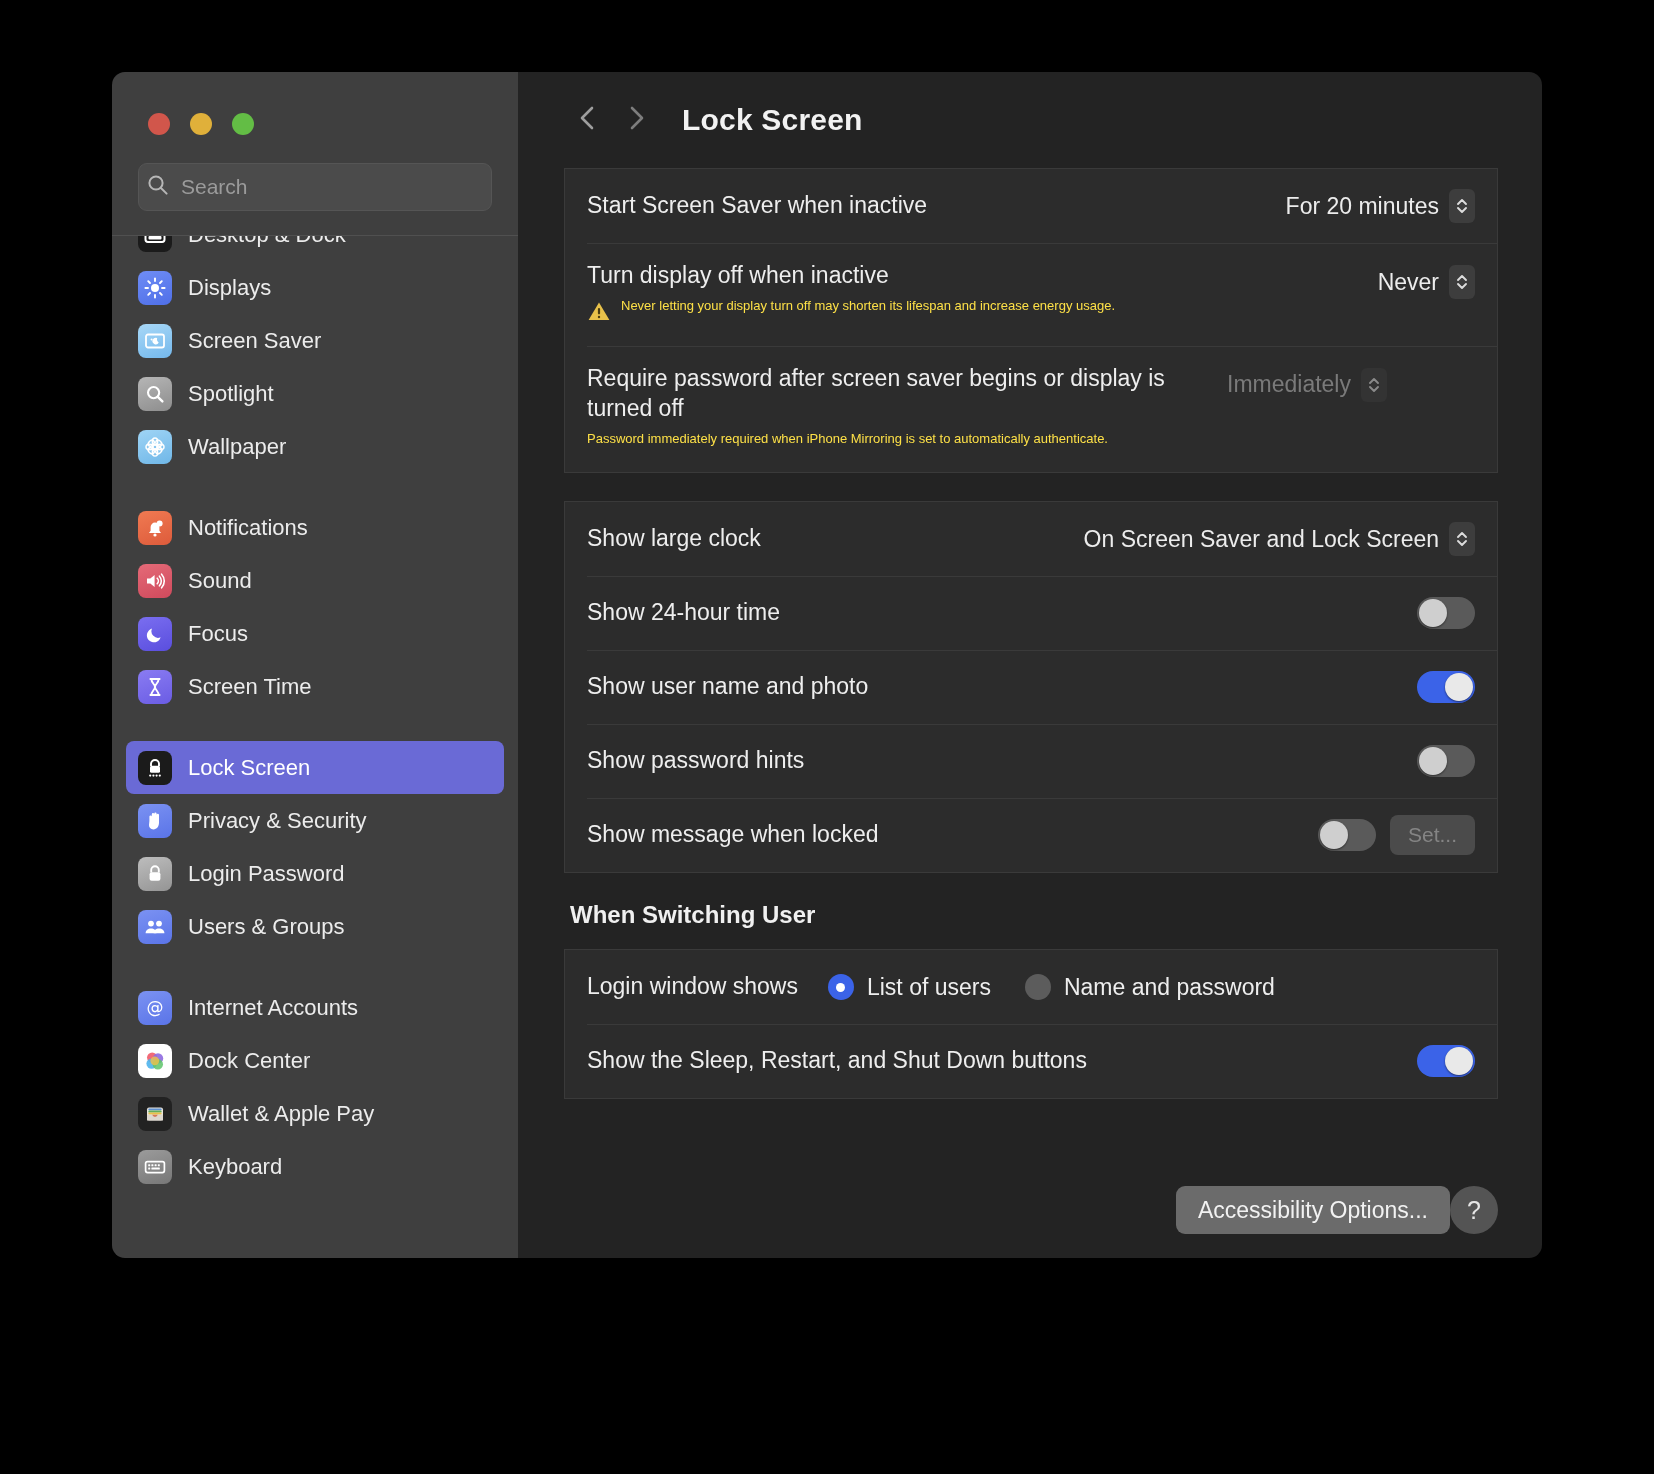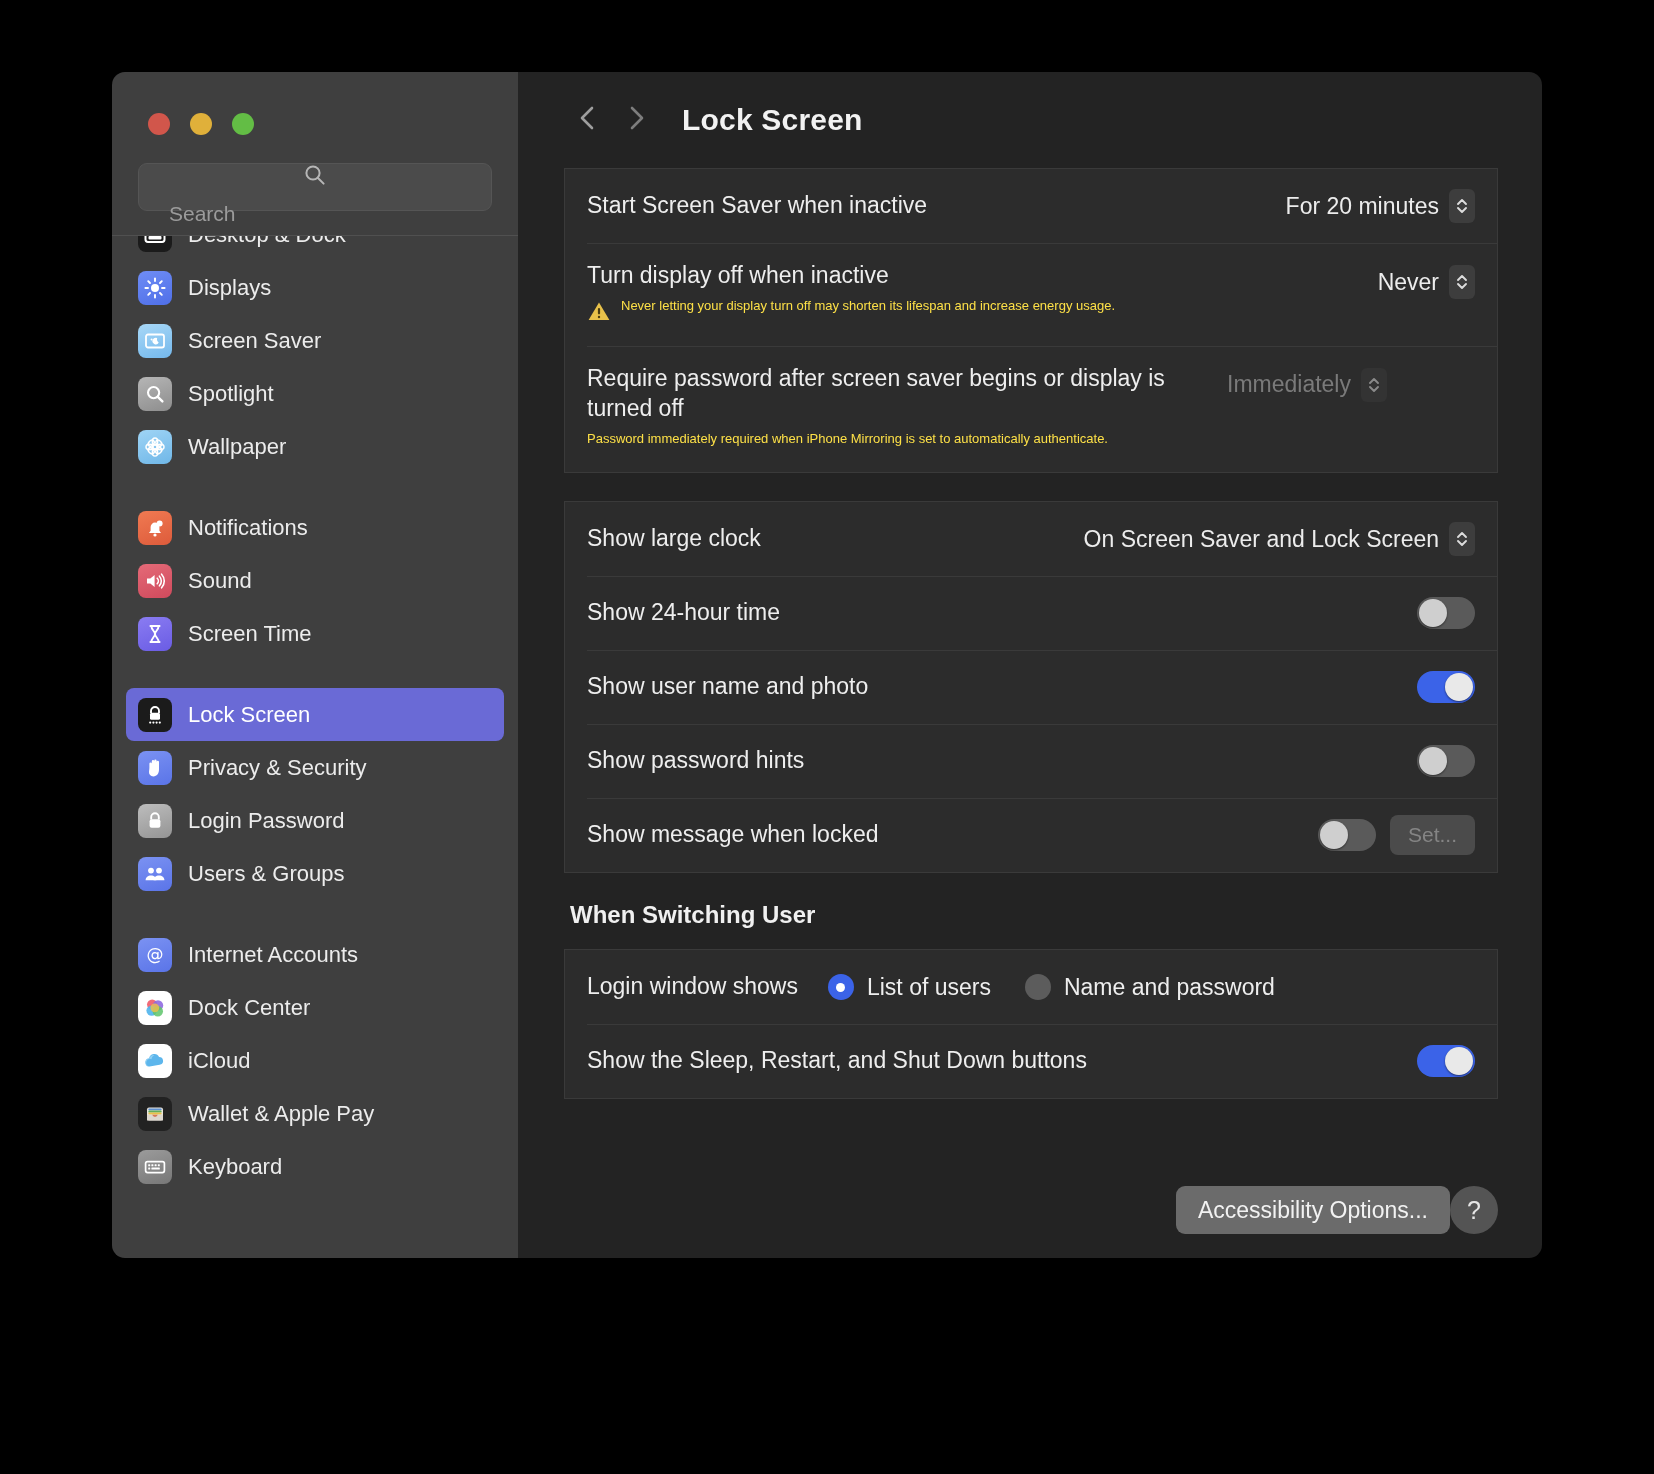--- a/index.html
+++ b/index.html
@@ -35,21 +35,21 @@
   .l-close { background: #d1564b; }
   .l-min   { background: #e0b03a; }
   .l-max   { background: #63bd45; }
 
   .search-wrap { padding: 28px 26px 0 26px; }
   .search-box {
     height: 48px; border-radius: 9px;
     background: #4b4b4b;
     border: 1px solid #555;
     display: flex; align-items: center;
-    padding: 0 30px; gap: 12px; flex-direction: column;
+    padding: 0 8px; gap: 12px;
   }
   .search-box svg { flex: 0 0 auto; }
   .search-input {
     background: transparent; border: 0; outline: none;
     color: #e9e9e9; font-size: 21px;
     font-family: "Liberation Sans", sans-serif;
     width: 100%;
   }
   .search-input::placeholder { color: #9b9b9b; }
 
@@ -364,20 +364,28 @@
                 <g fill="none" stroke="#fff" stroke-width="1.6" stroke-linecap="round">
                   <path d="M14.2 9.2a4 4 0 0 1 0 5.6"></path>
                   <path d="M16.4 7.2a7 7 0 0 1 0 9.6"></path>
                   <path d="M18.6 5.2a10 10 0 0 1 0 13.6"></path>
                 </g>
               </svg>
           </span>
           <span class="sb-label">Sound</span>
         </div>
 
+        <div class="sb-item">
+          <span class="sb-icon" style="background:linear-gradient(160deg,#7a6ef0,#5a4ede)">
+            <svg width="24" height="24" viewBox="0 0 24 24">
+                <path d="M17.6 15.3A6.6 6.6 0 0 1 9 6.6a7 7 0 1 0 8.6 8.7z" fill="#fff"></path>
+              </svg>
+          </span>
+          <span class="sb-label">Focus</span>
+        </div>
 
         <div class="sb-item">
           <span class="sb-icon" style="background:linear-gradient(160deg,#8a7cf2,#6a5ce4)">
             <svg width="24" height="24" viewBox="0 0 24 24">
                 <path d="M7.4 4h9.2M7.4 20h9.2M8.4 4c0 4 3.6 5.2 3.6 8s-3.6 4-3.6 8M15.6 4c0 4-3.6 5.2-3.6 8s3.6 4 3.6 8" fill="none" stroke="#fff" stroke-width="1.9" stroke-linecap="round"></path>
               </svg>
           </span>
           <span class="sb-label">Screen Time</span>
         </div>
 
@@ -447,29 +455,20 @@
               <circle cx="10.2" cy="9.6" r="5.2" fill="#f05d6c" opacity=".92"></circle>
               <circle cx="16" cy="10.4" r="5.2" fill="#8f6ae0" opacity=".9"></circle>
               <circle cx="9.6" cy="15.6" r="5.2" fill="#4fb4ec" opacity=".9"></circle>
               <circle cx="15.8" cy="16.2" r="5.2" fill="#5ec46a" opacity=".85"></circle>
               <circle cx="12.8" cy="12.8" r="4.4" fill="#f0c24a" opacity=".8"></circle>
             </svg>
           </span>
           <span class="sb-label">Dock Center</span>
         </div>
 
-        <div class="sb-item">
-          <span class="sb-icon" style="background:#ffffff">
-            <svg width="26" height="26" viewBox="0 0 26 26">
-                <path d="M7.6 18.4a3.9 3.9 0 0 1-.5-7.8 5.3 5.3 0 0 1 10-1.6 3.9 3.9 0 0 1 1.3 7.6 4 4 0 0 1-.8.1z" fill="#5db6ec"></path>
-                <path d="M7.6 18.4a3.9 3.9 0 0 1-.5-7.8 5.3 5.3 0 0 1 5.4-3.7 5.6 5.6 0 0 0-3.1 4.3 3.8 3.8 0 0 0-2.6 7.2z" fill="#8fd0f3"></path>
-              </svg>
-          </span>
-          <span class="sb-label">iCloud</span>
-        </div>
 
         <div class="sb-item">
           <span class="sb-icon" style="background:#222">
             <svg width="24" height="24" viewBox="0 0 24 24">
               <rect x="4" y="5.6" width="16" height="13" rx="2" fill="#e8e4dc"></rect>
               <rect x="5.4" y="6.4" width="13.2" height="1.9" rx=".7" fill="#5d8fd0"></rect>
               <rect x="5.4" y="8.5" width="13.2" height="1.9" rx=".7" fill="#62ae5e"></rect>
               <rect x="5.4" y="10.6" width="13.2" height="1.9" rx=".7" fill="#e8c14a"></rect>
               <path d="M4 12.8h5.2a2.9 2.9 0 0 0 5.6 0H20v5.8H4z" fill="#ddd8cf"></path>
               <path d="M9.2 12.8a2.9 2.9 0 0 0 5.6 0z" fill="#d4775a"></path>

